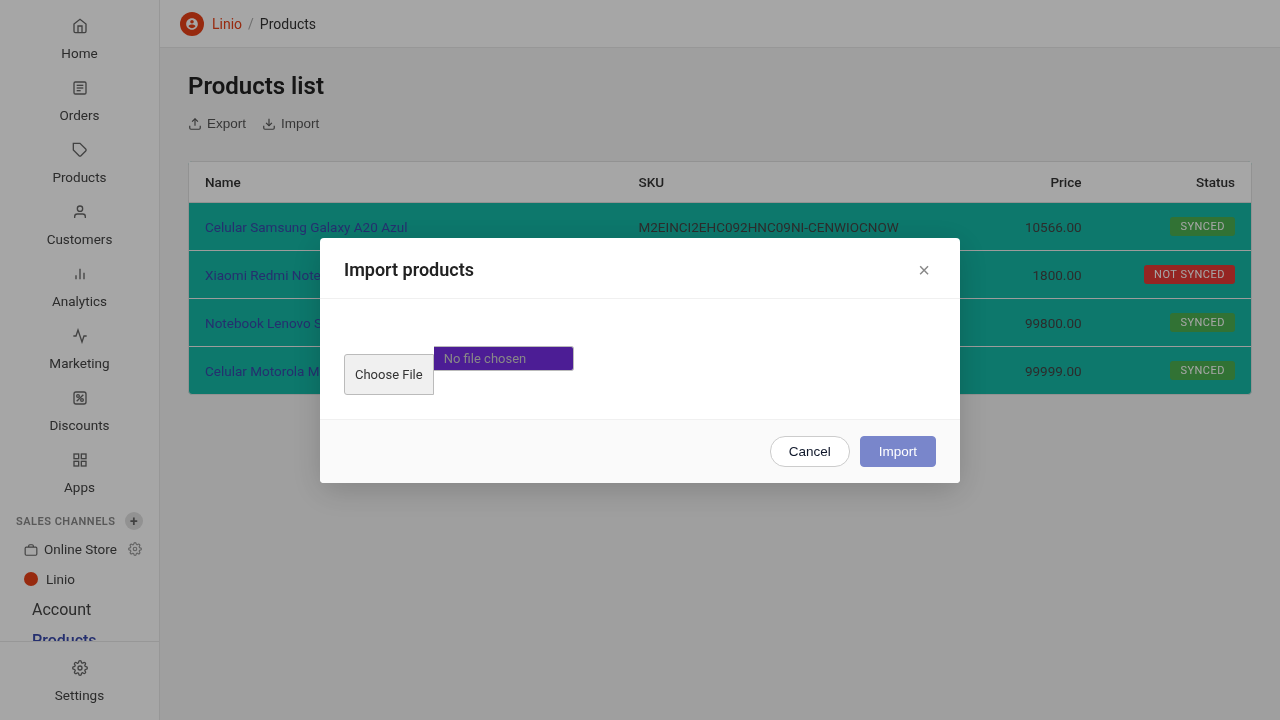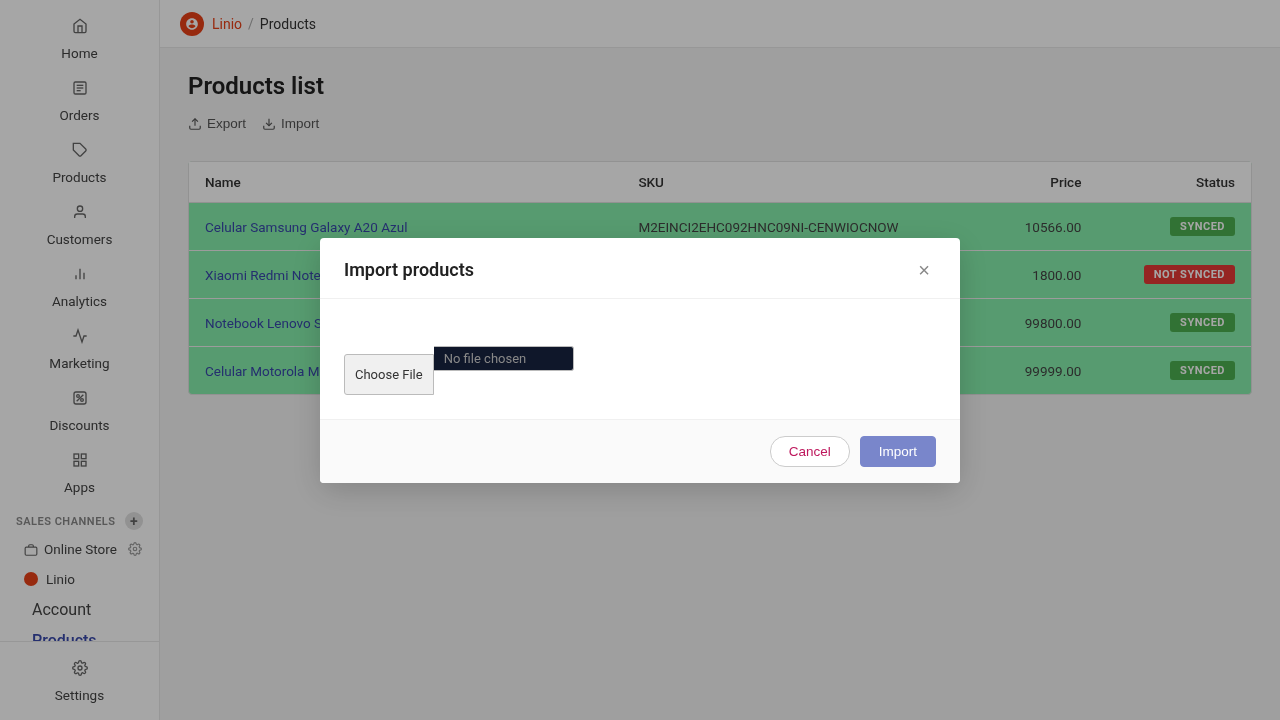--- a/index.html
+++ b/index.html
@@ -36,56 +36,56 @@
 
     
     .content { flex: 1; overflow-y: auto; padding: 24px 28px; position: relative; }
 
     .page-title { font-size: 24px; font-weight: 600; color: #222; margin-bottom: 16px; }
 
     .actions-bar { display: flex; align-items: center; gap: 16px; margin-bottom: 30px; }
     .action-btn { display: flex; align-items: center; gap: 5px; color: #555; font-size: 13.5px; cursor: pointer; background: none; border: none; }
 
     
-    .table-container { background: #86efac; border: 1px solid #e0e0e0; border-radius: 4px; }
+    .table-container { background: #14b8a6; border: 1px solid #e0e0e0; border-radius: 4px; }
     .table { width: 100%; border-collapse: collapse; }
     .table th { padding: 12px 16px; text-align: left; font-weight: 500; color: #333; font-size: 13.5px; border-bottom: 1px solid #e0e0e0; background: #fff; }
     .table th.right { text-align: right; }
     .table td { padding: 14px 16px; border-bottom: 1px solid #f0f0f0; font-size: 13.5px; color: #444; vertical-align: middle; }
     .table td.right { text-align: right; }
     .table tr:last-child td { border-bottom: none; }
     .product-link { color: #3949ab; cursor: pointer; }
     .sku-text { color: #555; font-size: 13px; }
     .price-text { color: #333; }
 
-    .badge { display: inline-block; padding: 3px 10px; border-radius: 3px; font-size: 11px; font-weight: 700; text-transform: uppercase; letter-spacing: 0.5px; }
+    .badge { display: inline-block; padding: 3px 10px; border-radius: 3px; font-size: 11px; font-weight: 400; text-transform: uppercase; letter-spacing: 0.5px; }
     .badge-synced { background: #4caf50; color: #fff; }
     .badge-not-synced { background: #e53935; color: #fff; }
 
     
     .page-footer { text-align: center; margin-top: 24px; color: #777; font-size: 13px; display: flex; align-items: center; justify-content: center; gap: 6px; }
     .page-footer a { color: #3949ab; }
 
     
     .overlay { position: fixed; top: 0; left: 0; right: 0; bottom: 0; background: rgba(0,0,0,0.35); z-index: 100; display: flex; align-items: center; justify-content: center; }
 
     
     .dialog { background: #fff; border-radius: 4px; box-shadow: 0 8px 32px rgba(0,0,0,0.18); width: 640px; max-width: 90vw; overflow: hidden; }
     .dialog-header { display: flex; align-items: center; justify-content: space-between; padding: 20px 24px 16px; border-bottom: 1px solid #f0f0f0; }
     .dialog-title { font-size: 18px; font-weight: 600; color: #222; }
     .dialog-close { background: none; border: none; cursor: pointer; color: #888; font-size: 20px; line-height: 1; padding: 2px 6px; border-radius: 3px; }
     .dialog-body { padding: 24px; }
     .dialog-footer { display: flex; justify-content: flex-end; gap: 10px; padding: 16px 24px; border-top: 1px solid #f0f0f0; background: #fafafa; }
 
     .file-input-wrapper { display: flex; align-items: center; gap: 0; }
     .file-choose-btn { padding: 12px 10px; background: #f0f0f0; border: 1px solid #bbb; border-radius: 3px 0 0 3px; cursor: pointer; font-size: 13px; color: #333; margin-top: 31px; }
-    .file-name { padding: 4px 10px; border: 1px solid #bbb; border-left: none; border-radius: 0 3px 3px 0; background: #0f172a; font-size: 13px; color: #888; min-width: 140px; }
+    .file-name { padding: 4px 10px; border: 1px solid #bbb; border-left: none; border-radius: 0 3px 3px 0; background: #4c1d95; font-size: 13px; color: #888; min-width: 140px; }
 
     .btn { padding: 7px 18px; border-radius: 4px; font-size: 13.5px; cursor: pointer; border: 1px solid transparent; font-weight: 500; }
-    .btn-cancel { background: #fff; border-color: #ccc; color: #be185d; border-radius: 15px; }
+    .btn-cancel { background: #fff; border-color: #ccc; color: #0f172a; border-radius: 15px; }
     .btn-primary { background: #7986cb; border-color: #7986cb; color: #fff; }
   </style>
 </head>
 <body>
 
 <div class="sidebar">
   <nav class="sidebar-nav">
 
     <div class="nav-item">
       <span class="nav-icon">

